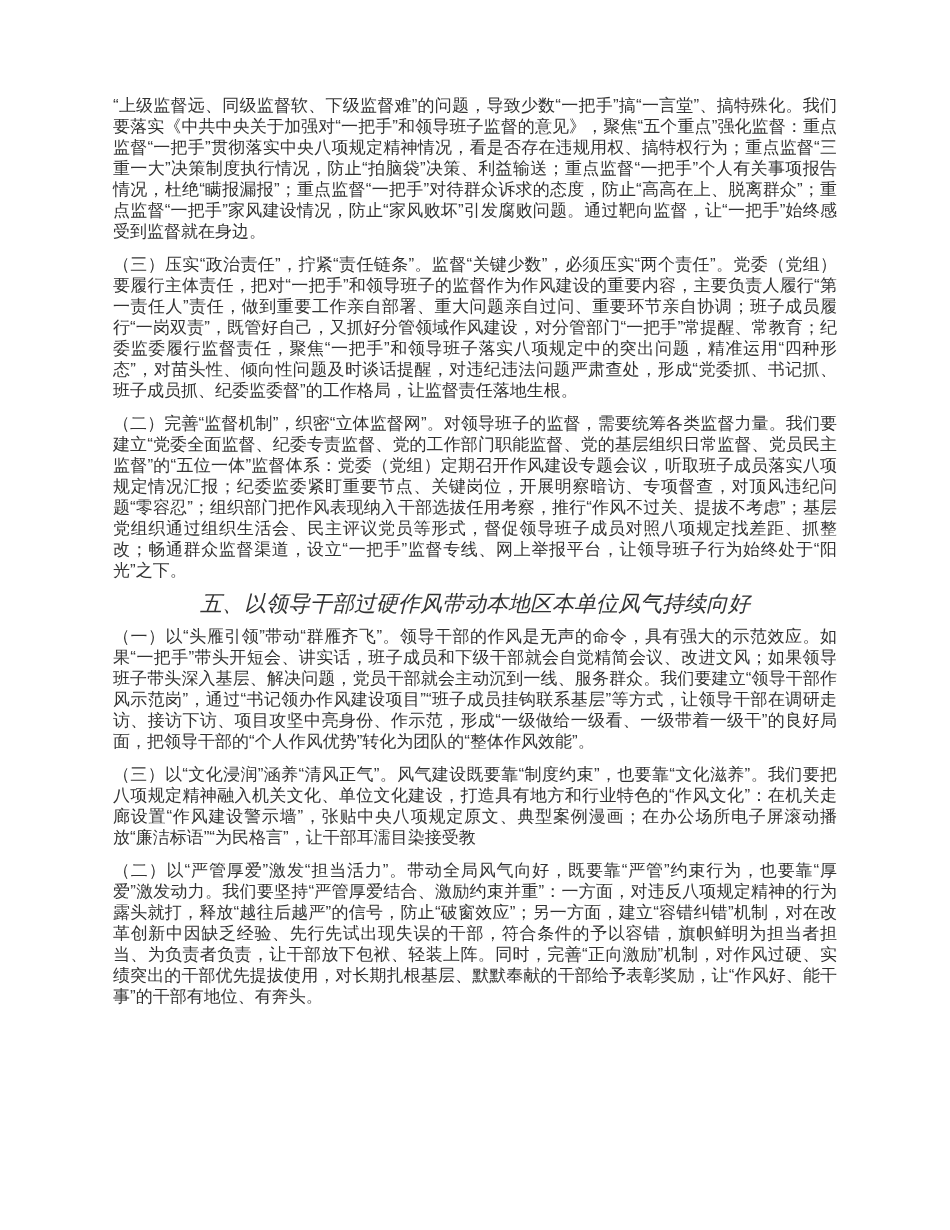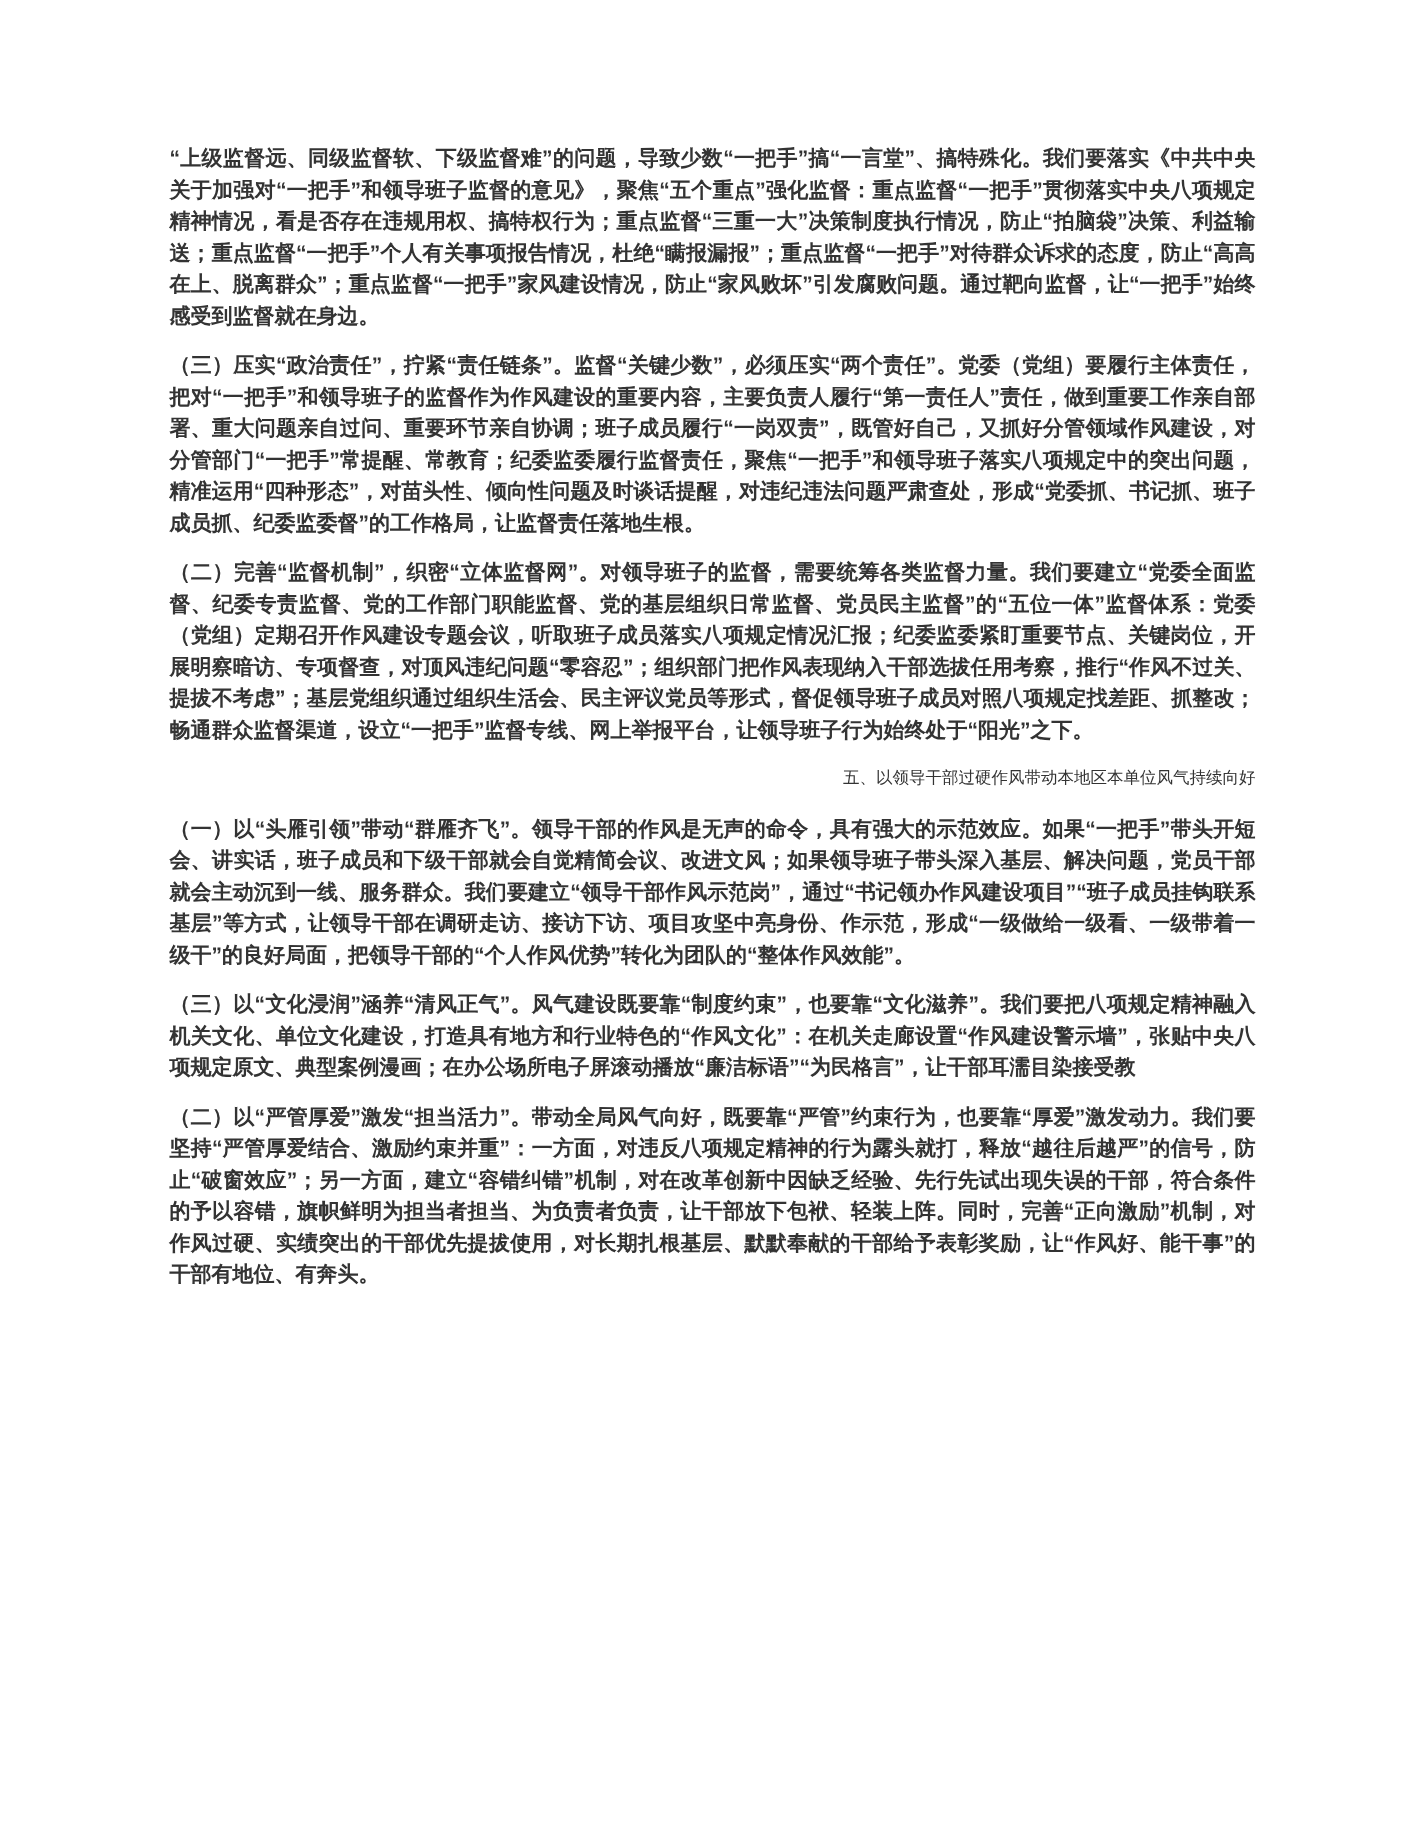--- a/index.html
+++ b/index.html
@@ -16,34 +16,35 @@
     position: relative;
   }
   .doc-page {
     position: absolute;
     left: 113px;
     top: 95px;
     width: 724px;
   }
   .para {
     margin: 0 0 12px 0;
-    font-size: 14px;
+    font-size: 17px;
     line-height: 21px;
     text-align: justify;
     text-justify: inter-ideograph;
     word-break: break-all;
-    font-weight: bold;
+    font-weight: normal;
   }
   .section-heading {
     margin: 0 0 12px 0;
-    font-size: 11px;
+    font-size: 22px;
     line-height: 21px;
     font-weight: normal;
-    text-align: right;
+    text-align: center;
     word-break: break-all;
+    font-style: italic;
   }
 </style>
 </head>
 <body style="background: rgb(255, 255, 255); color: rgb(51, 51, 51);">
 
 <div class="doc-page">
   <p class="para">“上级监督远、同级监督软、下级监督难”的问题，导致少数“一把手”搞“一言堂”、搞特殊化。我们要落实《中共中央关于加强对“一把手”和领导班子监督的意见》，聚焦“五个重点”强化监督：重点监督“一把手”贯彻落实中央八项规定精神情况，看是否存在违规用权、搞特权行为；重点监督“三重一大”决策制度执行情况，防止“拍脑袋”决策、利益输送；重点监督“一把手”个人有关事项报告情况，杜绝“瞒报漏报”；重点监督“一把手”对待群众诉求的态度，防止“高高在上、脱离群众”；重点监督“一把手”家风建设情况，防止“家风败坏”引发腐败问题。通过靶向监督，让“一把手”始终感受到监督就在身边。</p>
   <p class="para">（三）压实“政治责任”，拧紧“责任链条”。监督“关键少数”，必须压实“两个责任”。党委（党组）要履行主体责任，把对“一把手”和领导班子的监督作为作风建设的重要内容，主要负责人履行“第一责任人”责任，做到重要工作亲自部署、重大问题亲自过问、重要环节亲自协调；班子成员履行“一岗双责”，既管好自己，又抓好分管领域作风建设，对分管部门“一把手”常提醒、常教育；纪委监委履行监督责任，聚焦“一把手”和领导班子落实八项规定中的突出问题，精准运用“四种形态”，对苗头性、倾向性问题及时谈话提醒，对违纪违法问题严肃查处，形成“党委抓、书记抓、班子成员抓、纪委监委督”的工作格局，让监督责任落地生根。</p>
   <p class="para">（二）完善“监督机制”，织密“立体监督网”。对领导班子的监督，需要统筹各类监督力量。我们要建立“党委全面监督、纪委专责监督、党的工作部门职能监督、党的基层组织日常监督、党员民主监督”的“五位一体”监督体系：党委（党组）定期召开作风建设专题会议，听取班子成员落实八项规定情况汇报；纪委监委紧盯重要节点、关键岗位，开展明察暗访、专项督查，对顶风违纪问题“零容忍”；组织部门把作风表现纳入干部选拔任用考察，推行“作风不过关、提拔不考虑”；基层党组织通过组织生活会、民主评议党员等形式，督促领导班子成员对照八项规定找差距、抓整改；畅通群众监督渠道，设立“一把手”监督专线、网上举报平台，让领导班子行为始终处于“阳光”之下。</p>
   <h2 class="section-heading">五、以领导干部过硬作风带动本地区本单位风气持续向好</h2>

